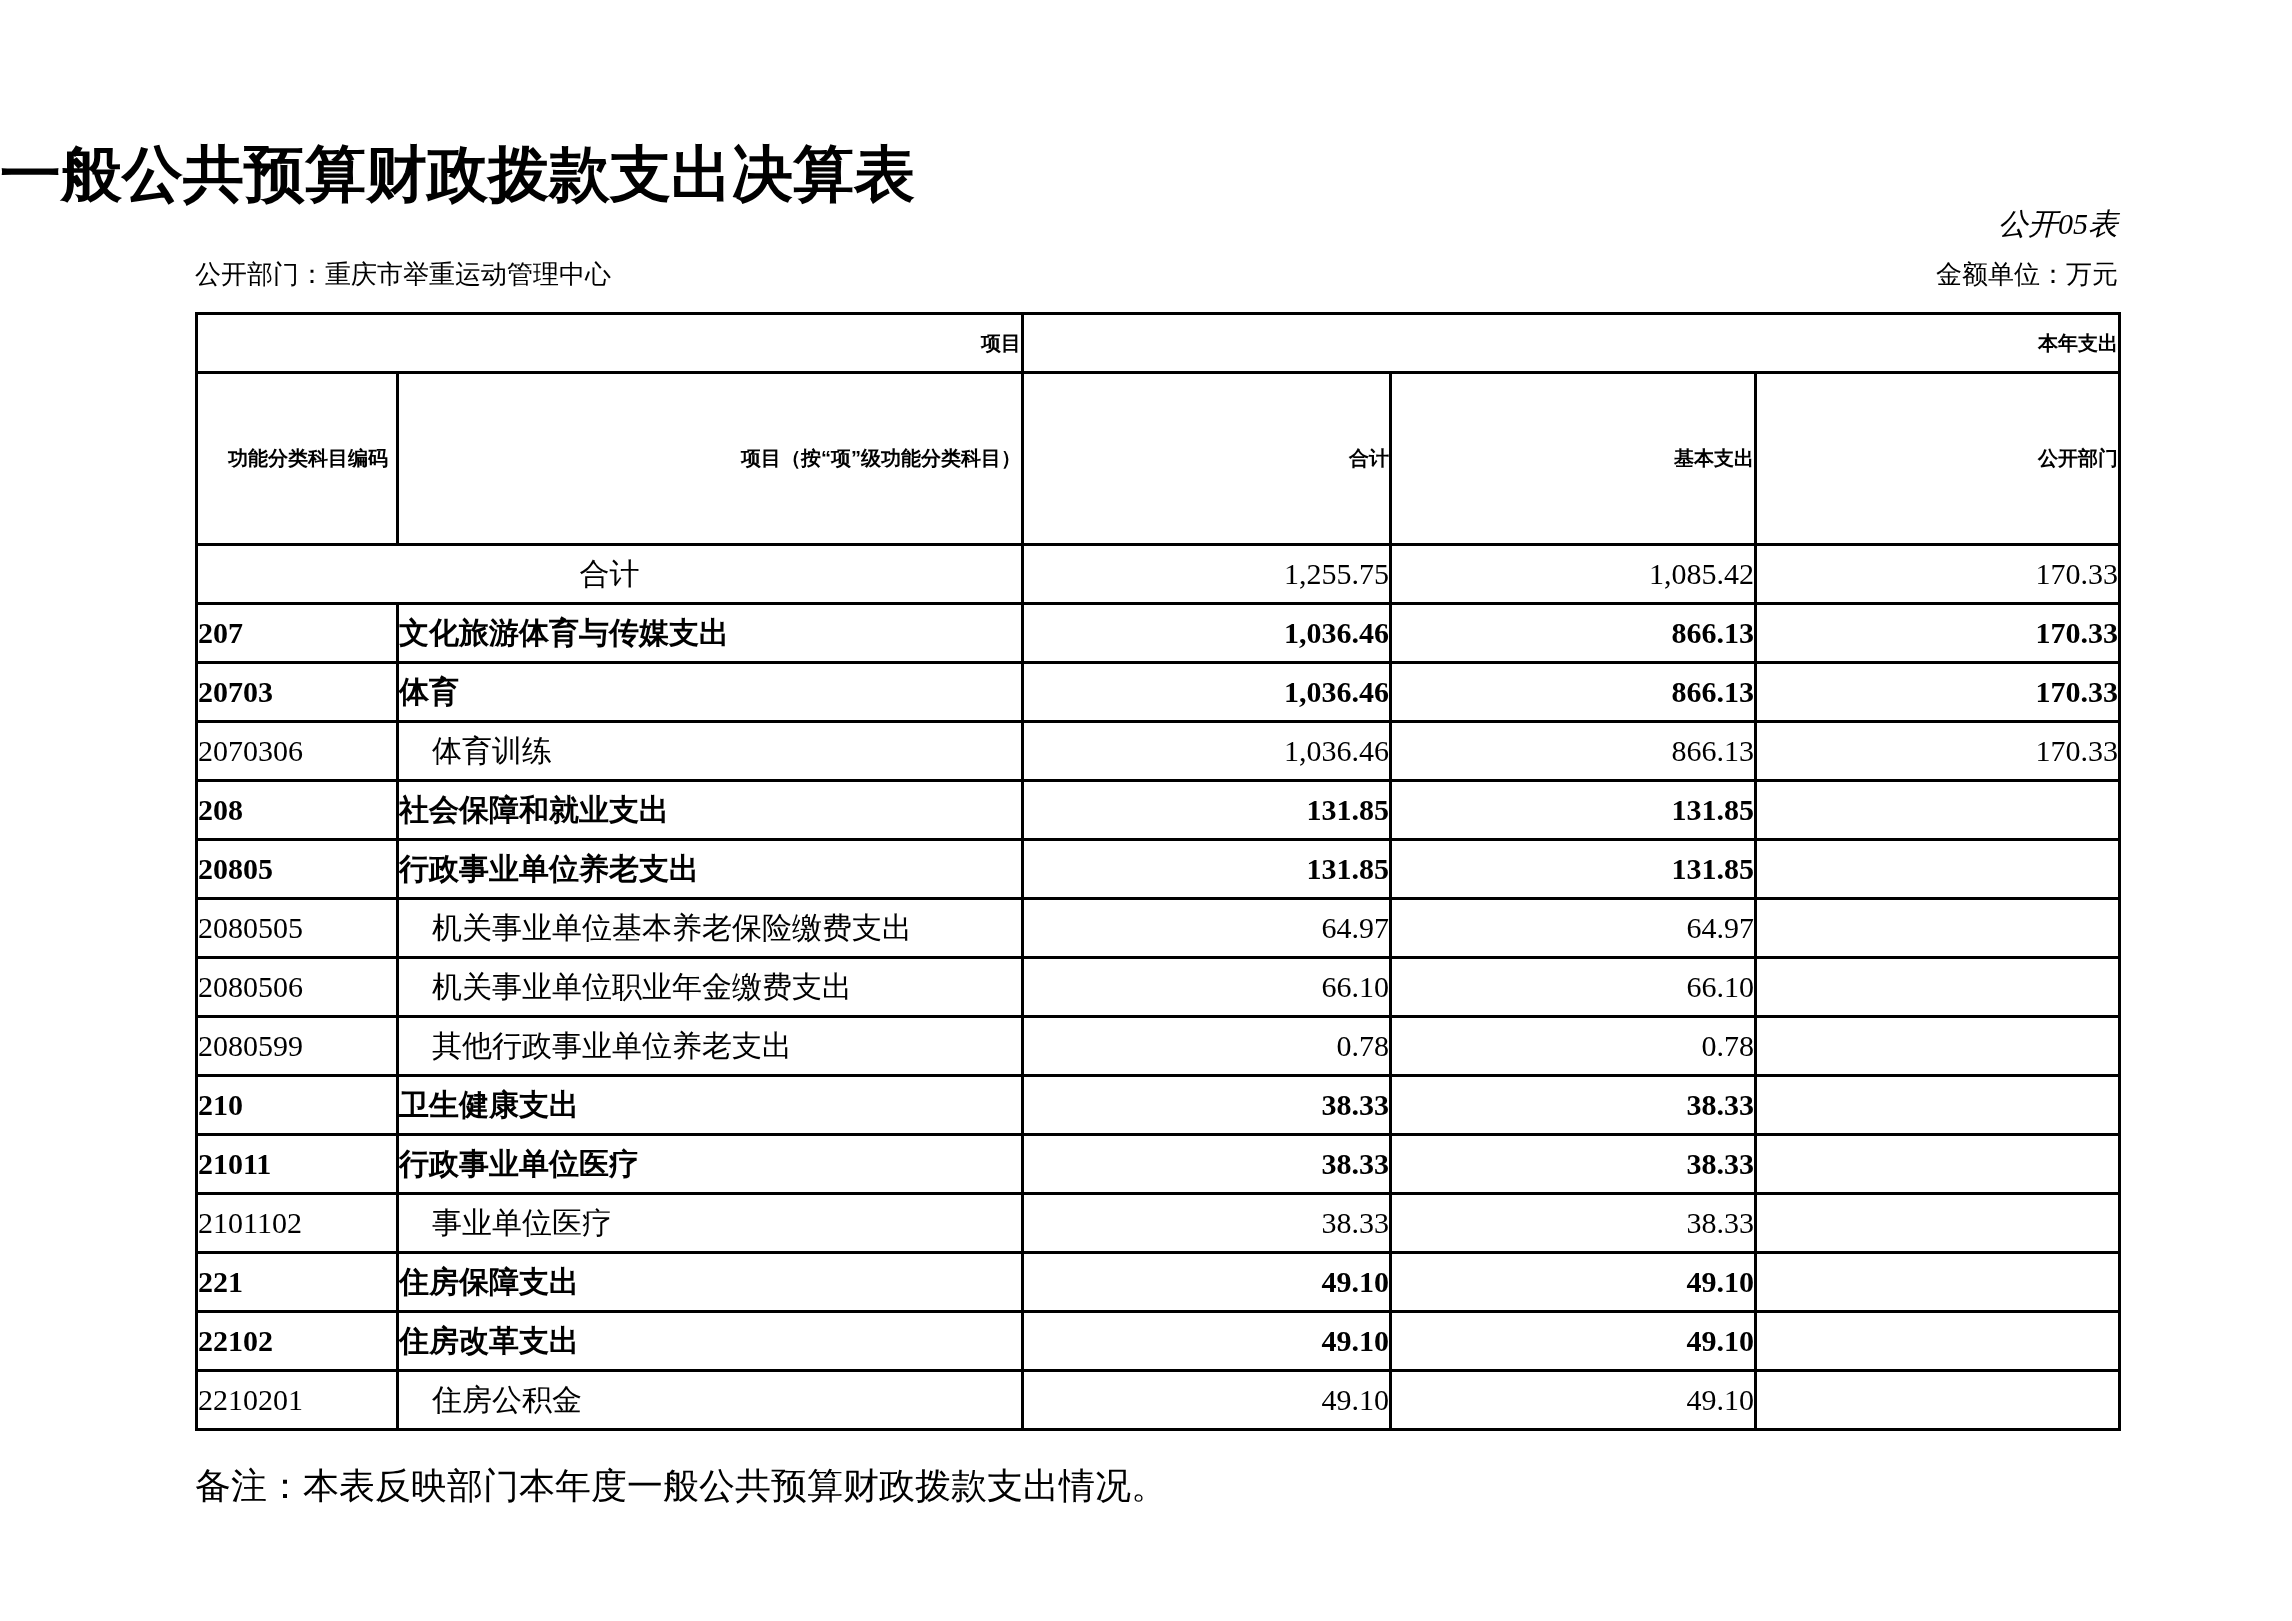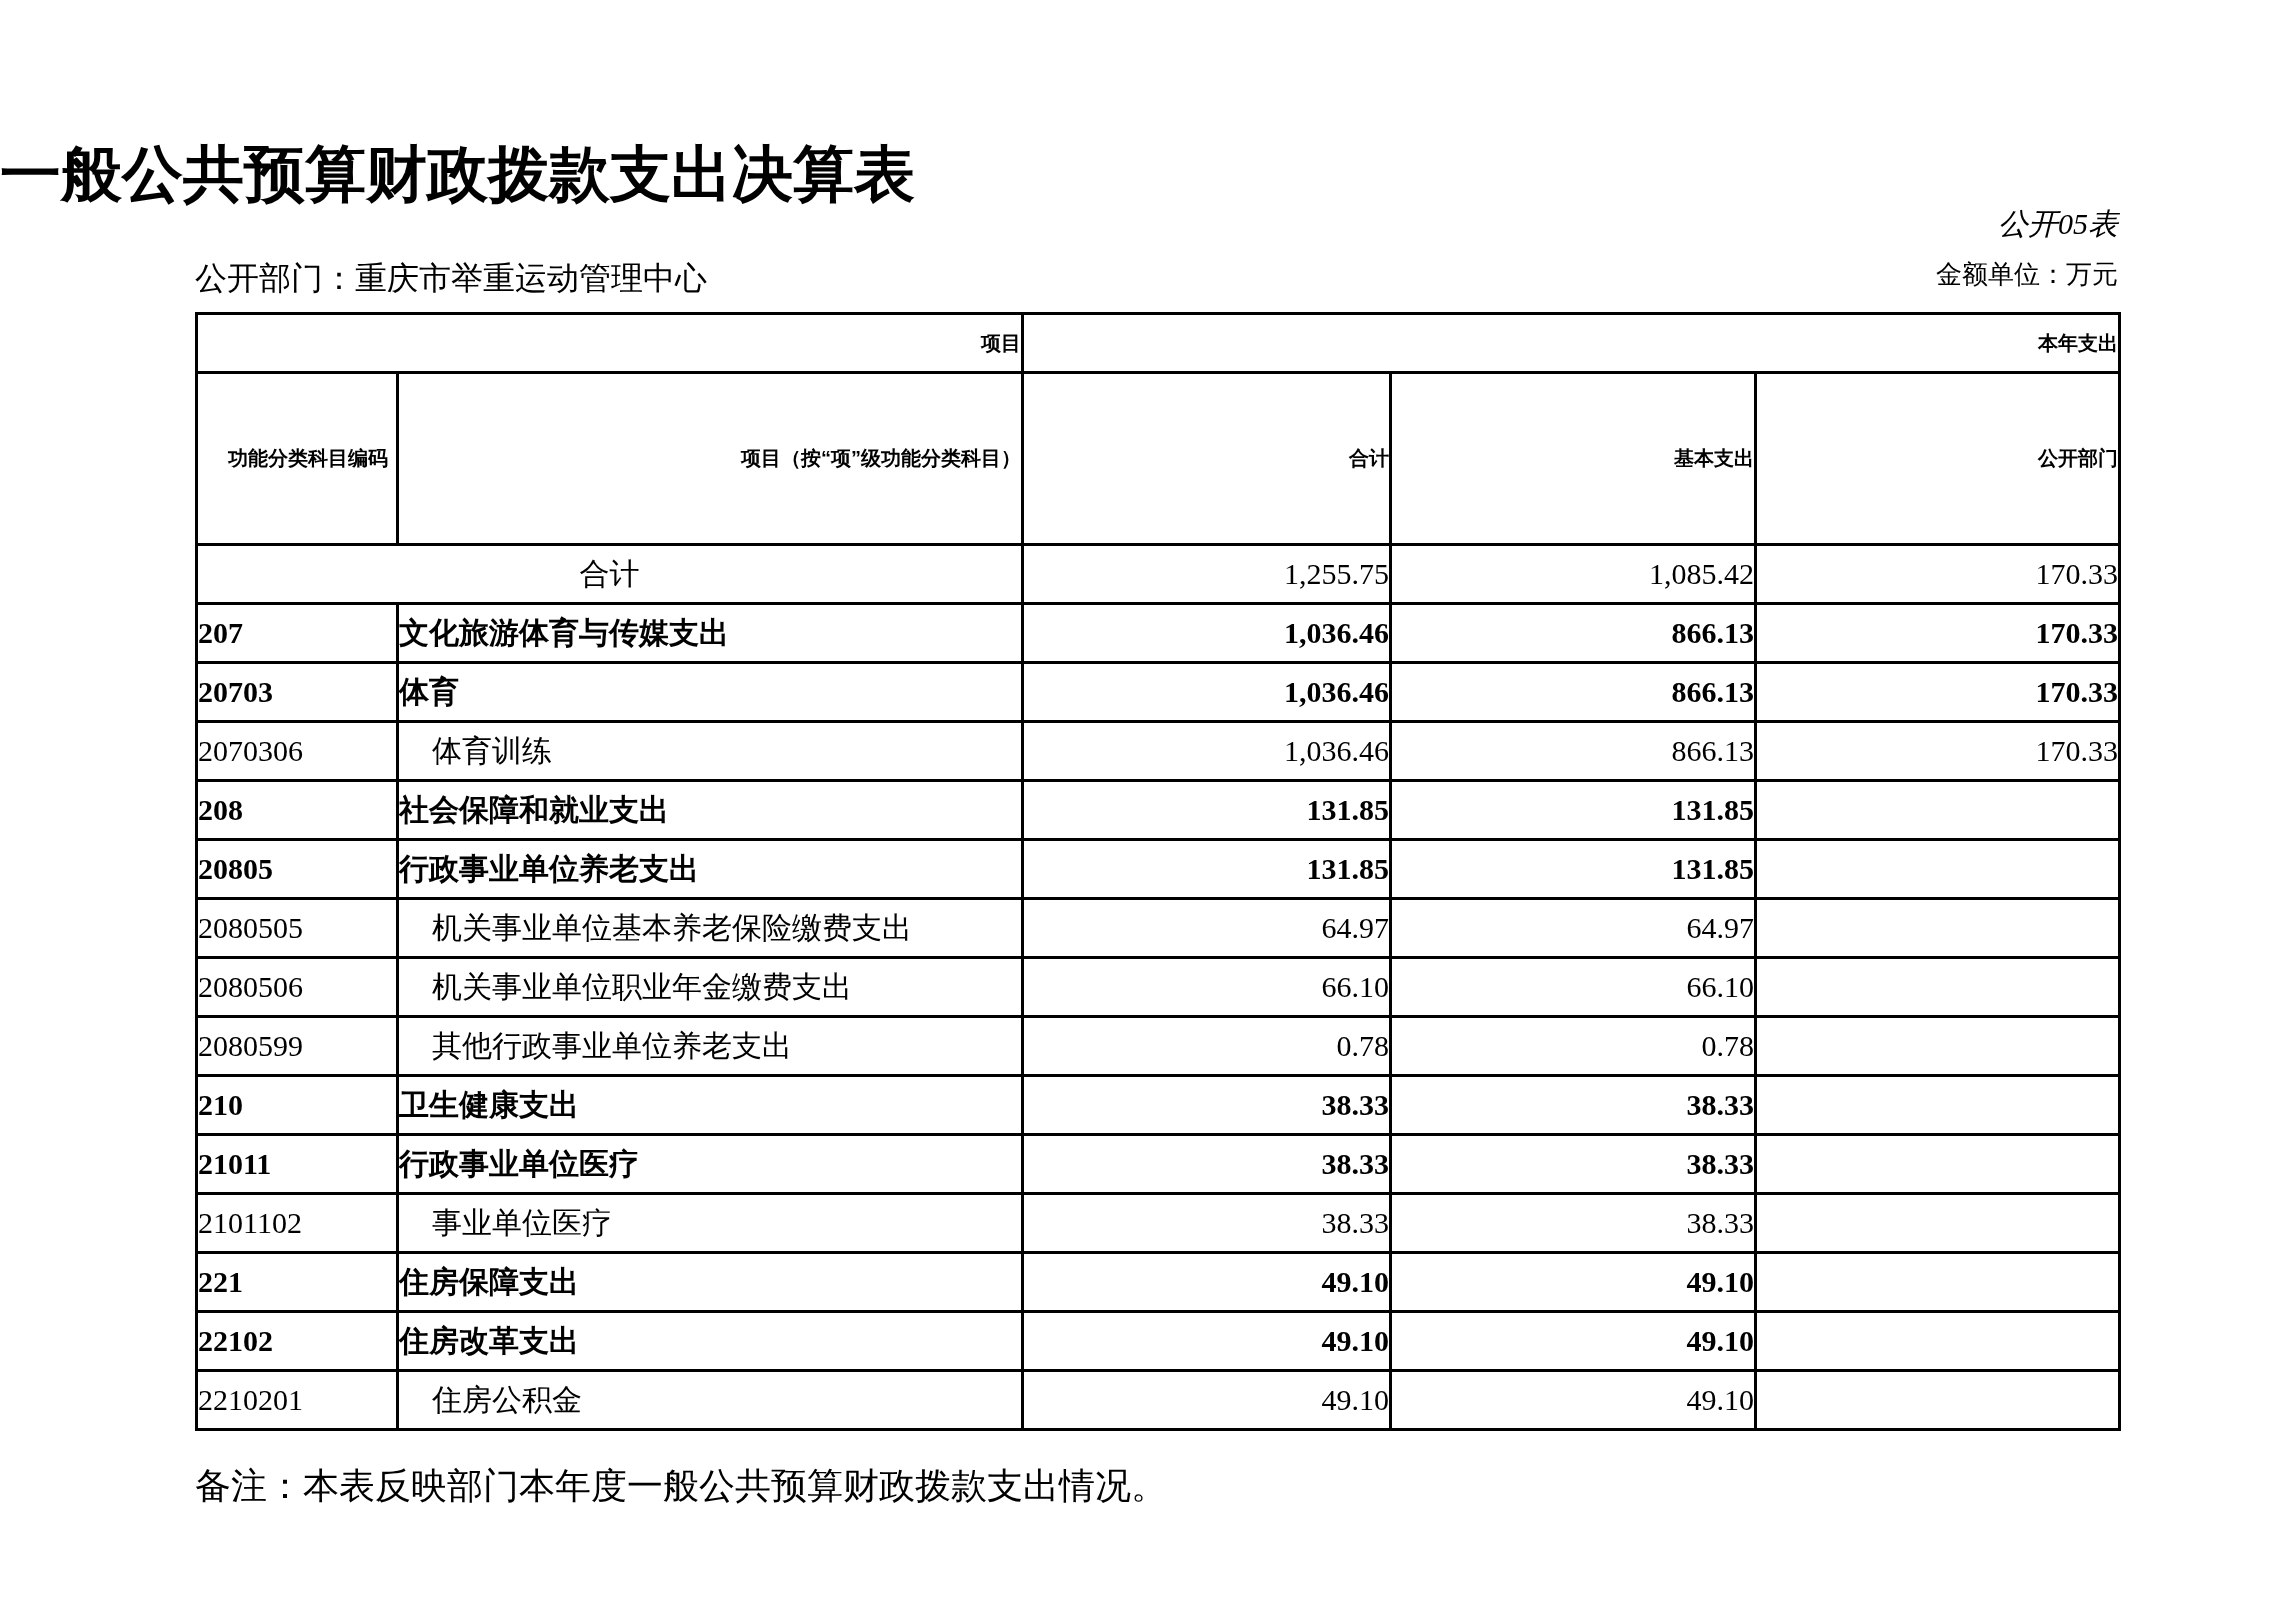--- a/index.html
+++ b/index.html
@@ -32,21 +32,21 @@
     top: 204px;
     right: 175px;
     font-size: 30px;
     white-space: nowrap;
     font-style: italic;
   }
   .dept-label {
     position: absolute;
     top: 257px;
     left: 195px;
-    font-size: 32px;
+    font-size: 26px;
     white-space: nowrap;
   }
   .unit-label {
     position: absolute;
     top: 257px;
     right: 175px;
     font-size: 26px;
     white-space: nowrap;
   }
   table.fin {

